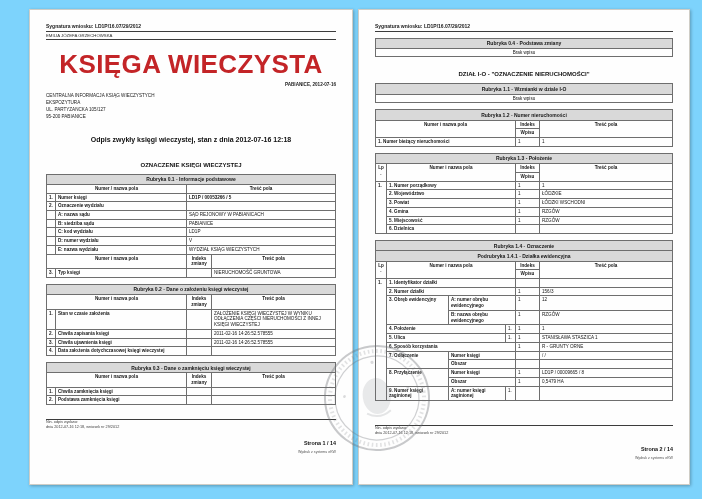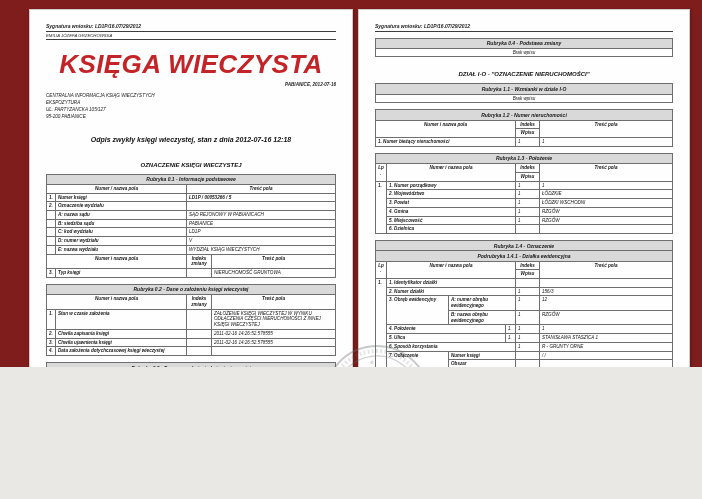--- a/index.html
+++ b/index.html
@@ -1,17 +1,17 @@
 <!DOCTYPE html>
 <html><head>
 <meta charset="utf-8">
 <style>
   html,body{margin:0;padding:0;}
   body{font-family:"Liberation Sans",sans-serif;background:#e9e8e4;}
-  .wrap{position:relative;width:702px;height:367px;background:#7f1d1d;overflow:hidden;font-style:italic;}
+  .wrap{position:relative;width:702px;height:499px;background:#7dd3fc;overflow:hidden;}
   .page{position:absolute;top:9px;height:476px;background:#fefefe;border:1px solid #cfcdc6;box-shadow:1px 1px 3px rgba(0,0,0,.28);box-sizing:border-box;}
   .p1{left:29px;width:324px;}
   .p2{left:358px;width:332px;}
   .inner{padding:13px 16px 0 16px;position:relative;}
   .syg{font-size:5px;font-weight:bold;color:#1a1a1a;}
   .rule{border-top:1px solid #3c3c3c;margin:1.5px 0 1px 0;}
   .applicant{font-size:4.3px;color:#2b2b2b;}
   .big-title{color:#c32427;font-size:26px;font-weight:bold;text-align:center;letter-spacing:.4px;margin:9px 0 1px 0;white-space:nowrap;}
   .place-date{text-align:right;font-size:4.6px;font-weight:bold;color:#1a1a1a;margin:2px 0 6px 0;}
   .issuer div{font-size:4.6px;line-height:1.5;color:#1a1a1a;}

